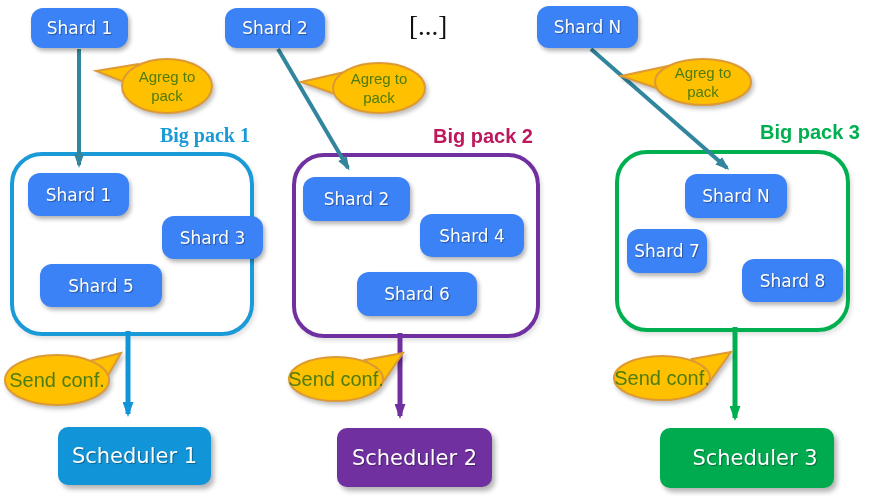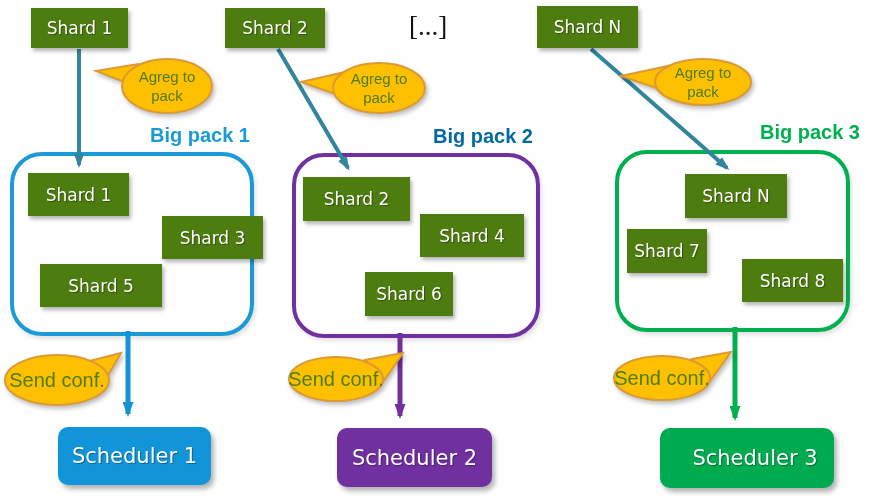--- a/index.html
+++ b/index.html
@@ -2,41 +2,41 @@
 <html><head>
 <meta charset="utf-8">
 <style>
   html,body{margin:0;padding:0;background:#ffffff;}
   #canvas{
     position:relative;width:869px;height:500px;background:#ffffff;overflow:hidden;
     font-family:"DejaVu Sans","Liberation Sans",sans-serif;
   }
   
   .shard{
-    position:absolute;height:40px;background:#4d7c0f;border-radius:0;
+    position:absolute;height:40px;background:#3b82f6;border-radius:12px;
     color:#ffffff;font-size:17px;display:flex;align-items:center;justify-content:center;
     box-shadow:2px 3px 4px rgba(0,0,0,0.30);
     text-shadow:1px 1px 1px rgba(0,0,0,0.35);
     z-index:3;white-space:nowrap;
   }
   
   .pack{
     position:absolute;border:4px solid;border-radius:32px;background:transparent;
     box-shadow:2px 3px 4px rgba(0,0,0,0.12);
     z-index:1;
   }
   .pack.c1{border-color:#1B9AD8;}
   .pack.c2{border-color:#7030A0;}
   .pack.c3{border-color:#00B050;}
   .pack-label{
     position:absolute;font-family:"Liberation Sans",sans-serif;font-weight:bold;
     font-size:20px;text-align:right;z-index:3;white-space:nowrap;
   }
-  .pack-label.c1{color:#1B9AD8;}
-  .pack-label.c2{color:#0369a1;}
+  .pack-label.c1{color:#1B9AD8;font-family:Liberation Serif, serif;}
+  .pack-label.c2{color:#be185d;}
   .pack-label.c3{color:#00B050;}
   
   .scheduler{
     position:absolute;height:58px;border-radius:10px;color:#ffffff;font-size:21px;
     display:flex;align-items:center;justify-content:center;
     box-shadow:3px 4px 5px rgba(0,0,0,0.30);
     text-shadow:1px 1px 1px rgba(0,0,0,0.35);
     z-index:3;white-space:nowrap;
   }
   .scheduler.c1{background:#1295D8;}
@@ -129,21 +129,21 @@
   <div class="pack-label c1" style="left:120px;top:124px;width:130px;">Big pack 1</div>
   <div class="pack-label c2" style="left:403px;top:125px;width:130px;">Big pack 2</div>
   <div class="pack-label c3" style="left:730px;top:121px;width:130px;">Big pack 3</div>
 
   <div class="shard" style="left:28px;top:173px;width:101px;height:43px;">Shard 1</div>
   <div class="shard" style="left:134px;top:216px;width:101px;height:43px;margin-left:28px;">Shard 3</div>
   <div class="shard" style="left:40px;top:264px;width:122px;height:43px;">Shard 5</div>
 
   <div class="shard" style="left:303px;top:177px;width:107px;height:44px;">Shard 2</div>
   <div class="shard" style="left:420px;top:214px;width:104px;height:43px;">Shard 4</div>
-  <div class="shard" style="left:357px;top:272px;width:88px;height:44px;margin-left:8px;">Shard 6</div>
+  <div class="shard" style="left:357px;top:272px;width:120px;height:44px;">Shard 6</div>
 
   <div class="shard" style="left:685px;top:174px;width:102px;height:44px;">Shard N</div>
   <div class="shard" style="left:627px;top:229px;width:80px;height:44px;">Shard 7</div>
   <div class="shard" style="left:742px;top:259px;width:101px;height:43px;">Shard 8</div>
 
   <div class="bubble-text send" style="left:7px;top:371px;">Send conf.</div>
   <div class="bubble-text send" style="left:286px;top:370px;">Send conf.</div>
   <div class="bubble-text send" style="left:612px;top:369px;">Send conf.</div>
 
   <div class="scheduler c1" style="left:58px;top:427px;width:153px;">Scheduler 1</div>

